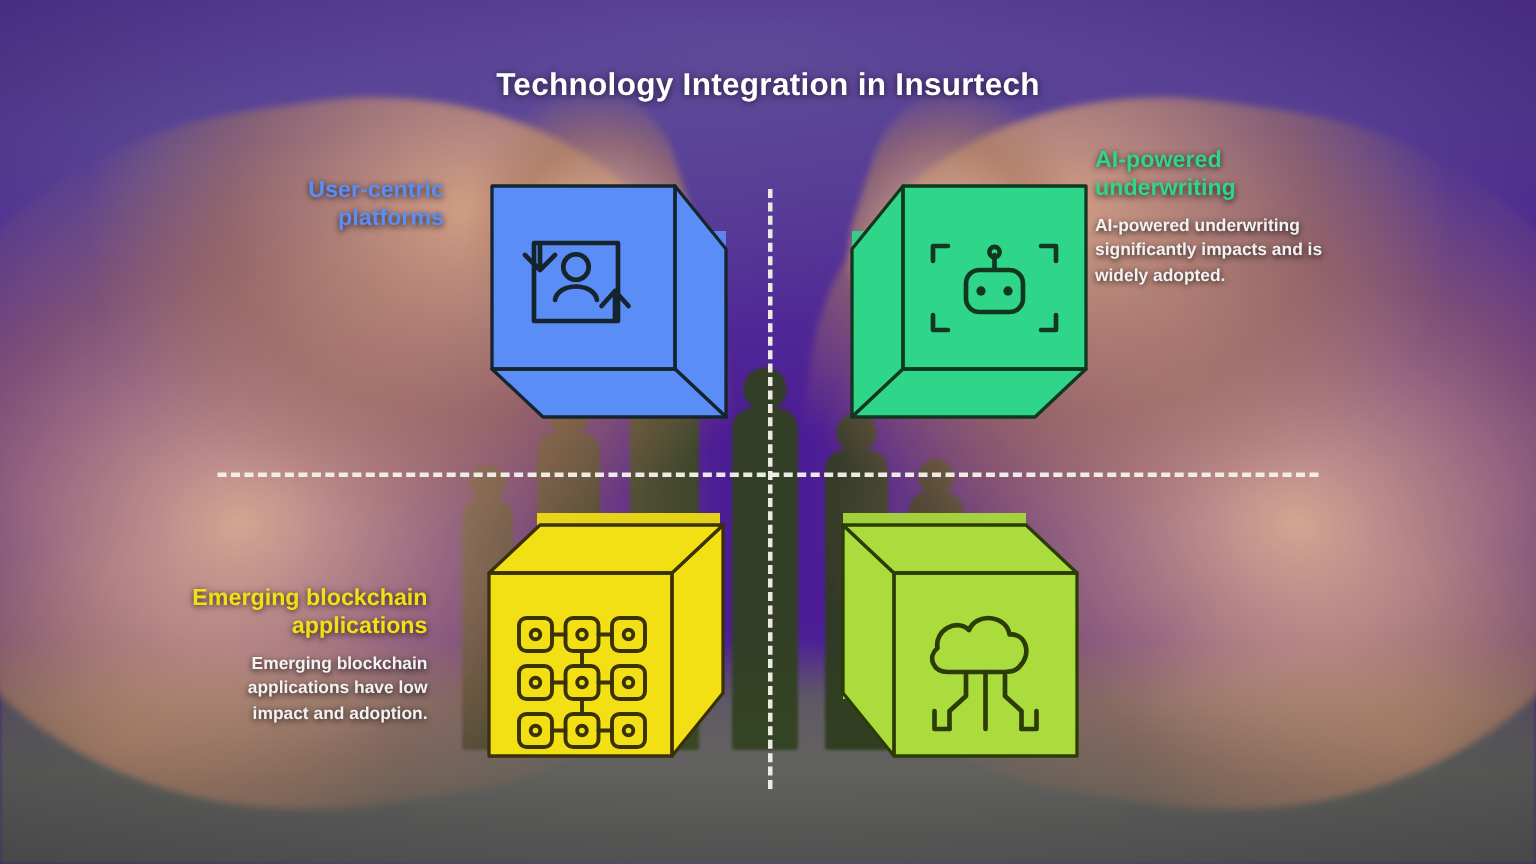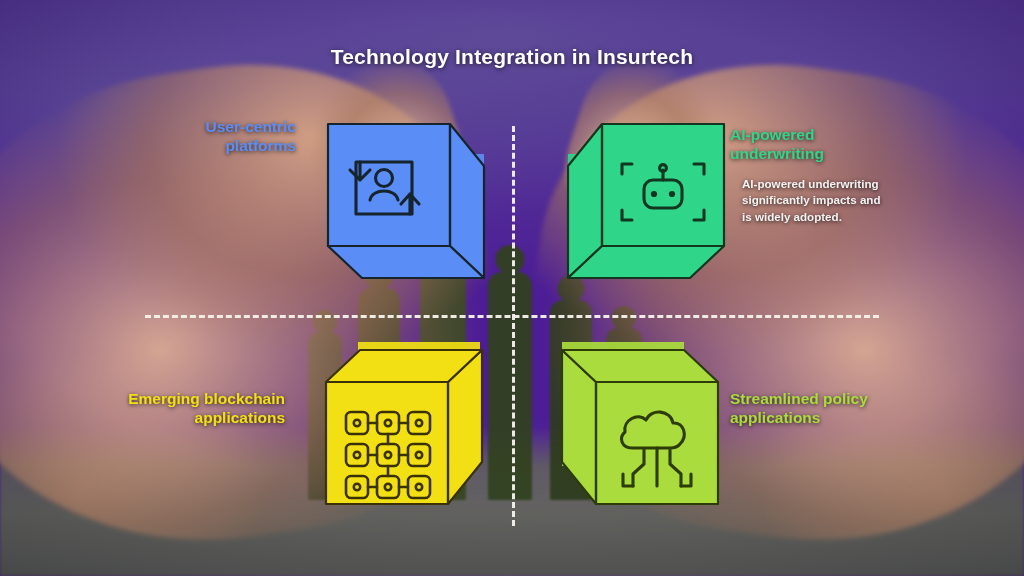--- a/index.html
+++ b/index.html
@@ -101,26 +101,26 @@
   }
 
   
   .txt{position:absolute;width:160px;}
   .txt .head{
     font-size:15.5px;font-weight:bold;line-height:1.22;
     text-shadow:0 1px 4px rgba(0,0,0,.75);margin:0 0 7px 0;
   }
   .txt .body{
     font-size:11.6px;line-height:1.42;color:#f2f2f2;font-weight:bold;
-    text-shadow:0 1px 4px rgba(0,0,0,.8);margin:12px;
+    text-shadow:0 1px 4px rgba(0,0,0,.8);margin:0;
   }
   .txt.tl{left:136px;top:118px;text-align:right;}
   .txt.tl .head{color:#5b8df6;}
   .txt.tr{left:730px;top:98px;text-align:left;width:170px;}
-  .txt.tr .head{color:#2fd68a;margin-top:28px;}
+  .txt.tr .head{color:#2fd68a;}
   .txt.bl{left:125px;top:390px;text-align:right;}
   .txt.bl .head{color:#f2e014;text-align:right;}
   .txt.br{left:730px;top:390px;text-align:left;width:170px;}
   .txt.br .head{color:#a9dc3c;}
 
   
   .cube{position:absolute;width:200px;height:200px;}
   .cube svg{display:block;overflow:visible;}
   .cube.c1{left:318px;top:118px;}
   .cube.c2{left:534px;top:118px;}
@@ -262,19 +262,19 @@
     <p class="head">User-centric platforms</p>
   </div>
 
   <div class="txt tr">
     <p class="head">AI-powered underwriting</p>
     <p class="body">AI-powered underwriting significantly impacts and is widely adopted.</p>
   </div>
 
   <div class="txt bl">
     <p class="head">Emerging blockchain applications</p>
+    <p class="body">Emerging blockchain applications have low impact and adoption.</p>
   </div>
 
   <div class="txt br">
-    <p class="head">Streamlined policy applications</p>
   </div>
 
 </div>
 
 </body></html>

